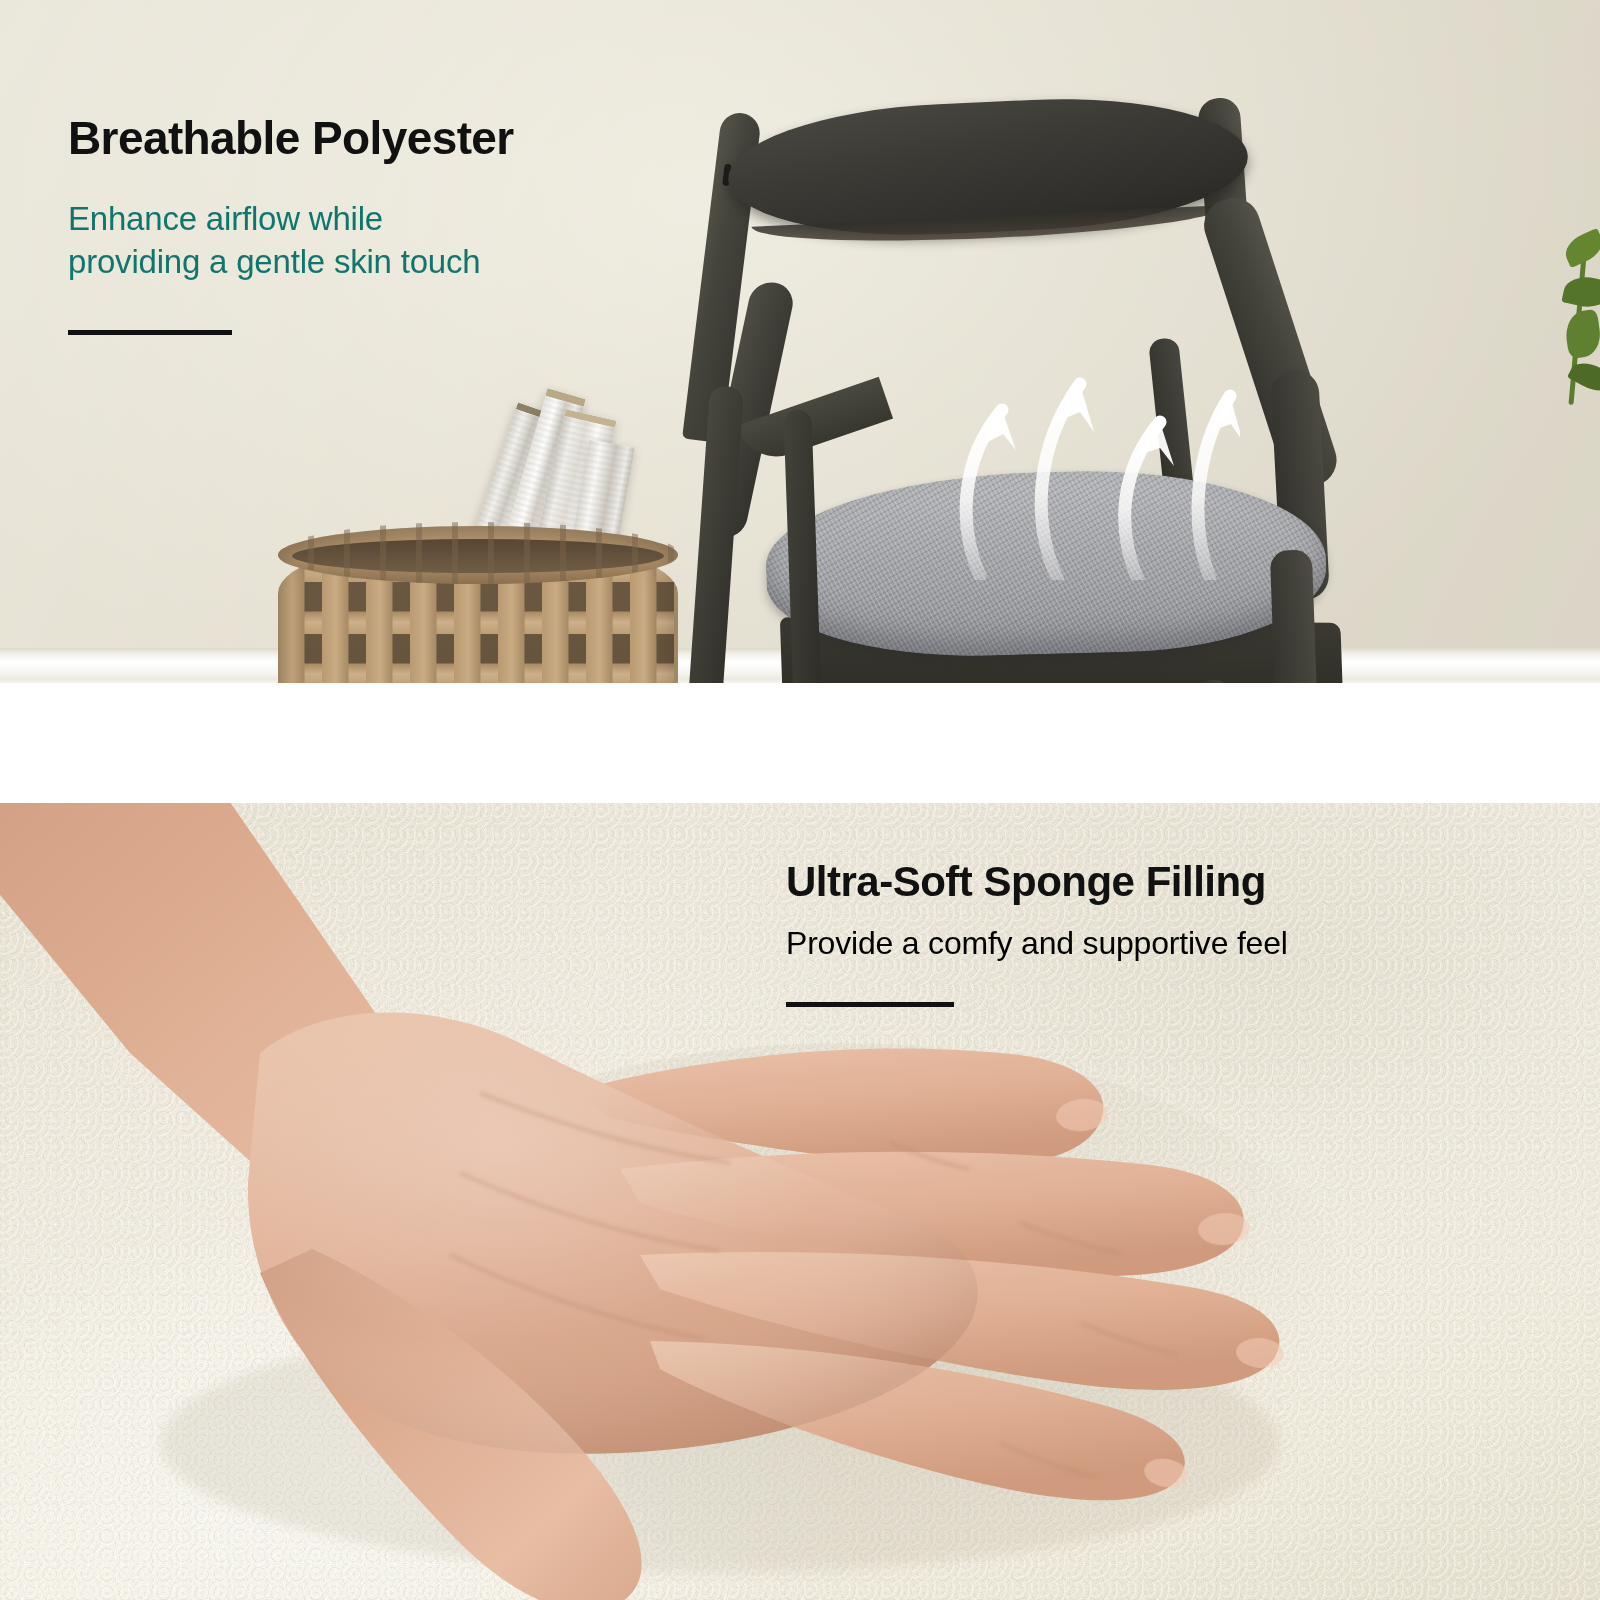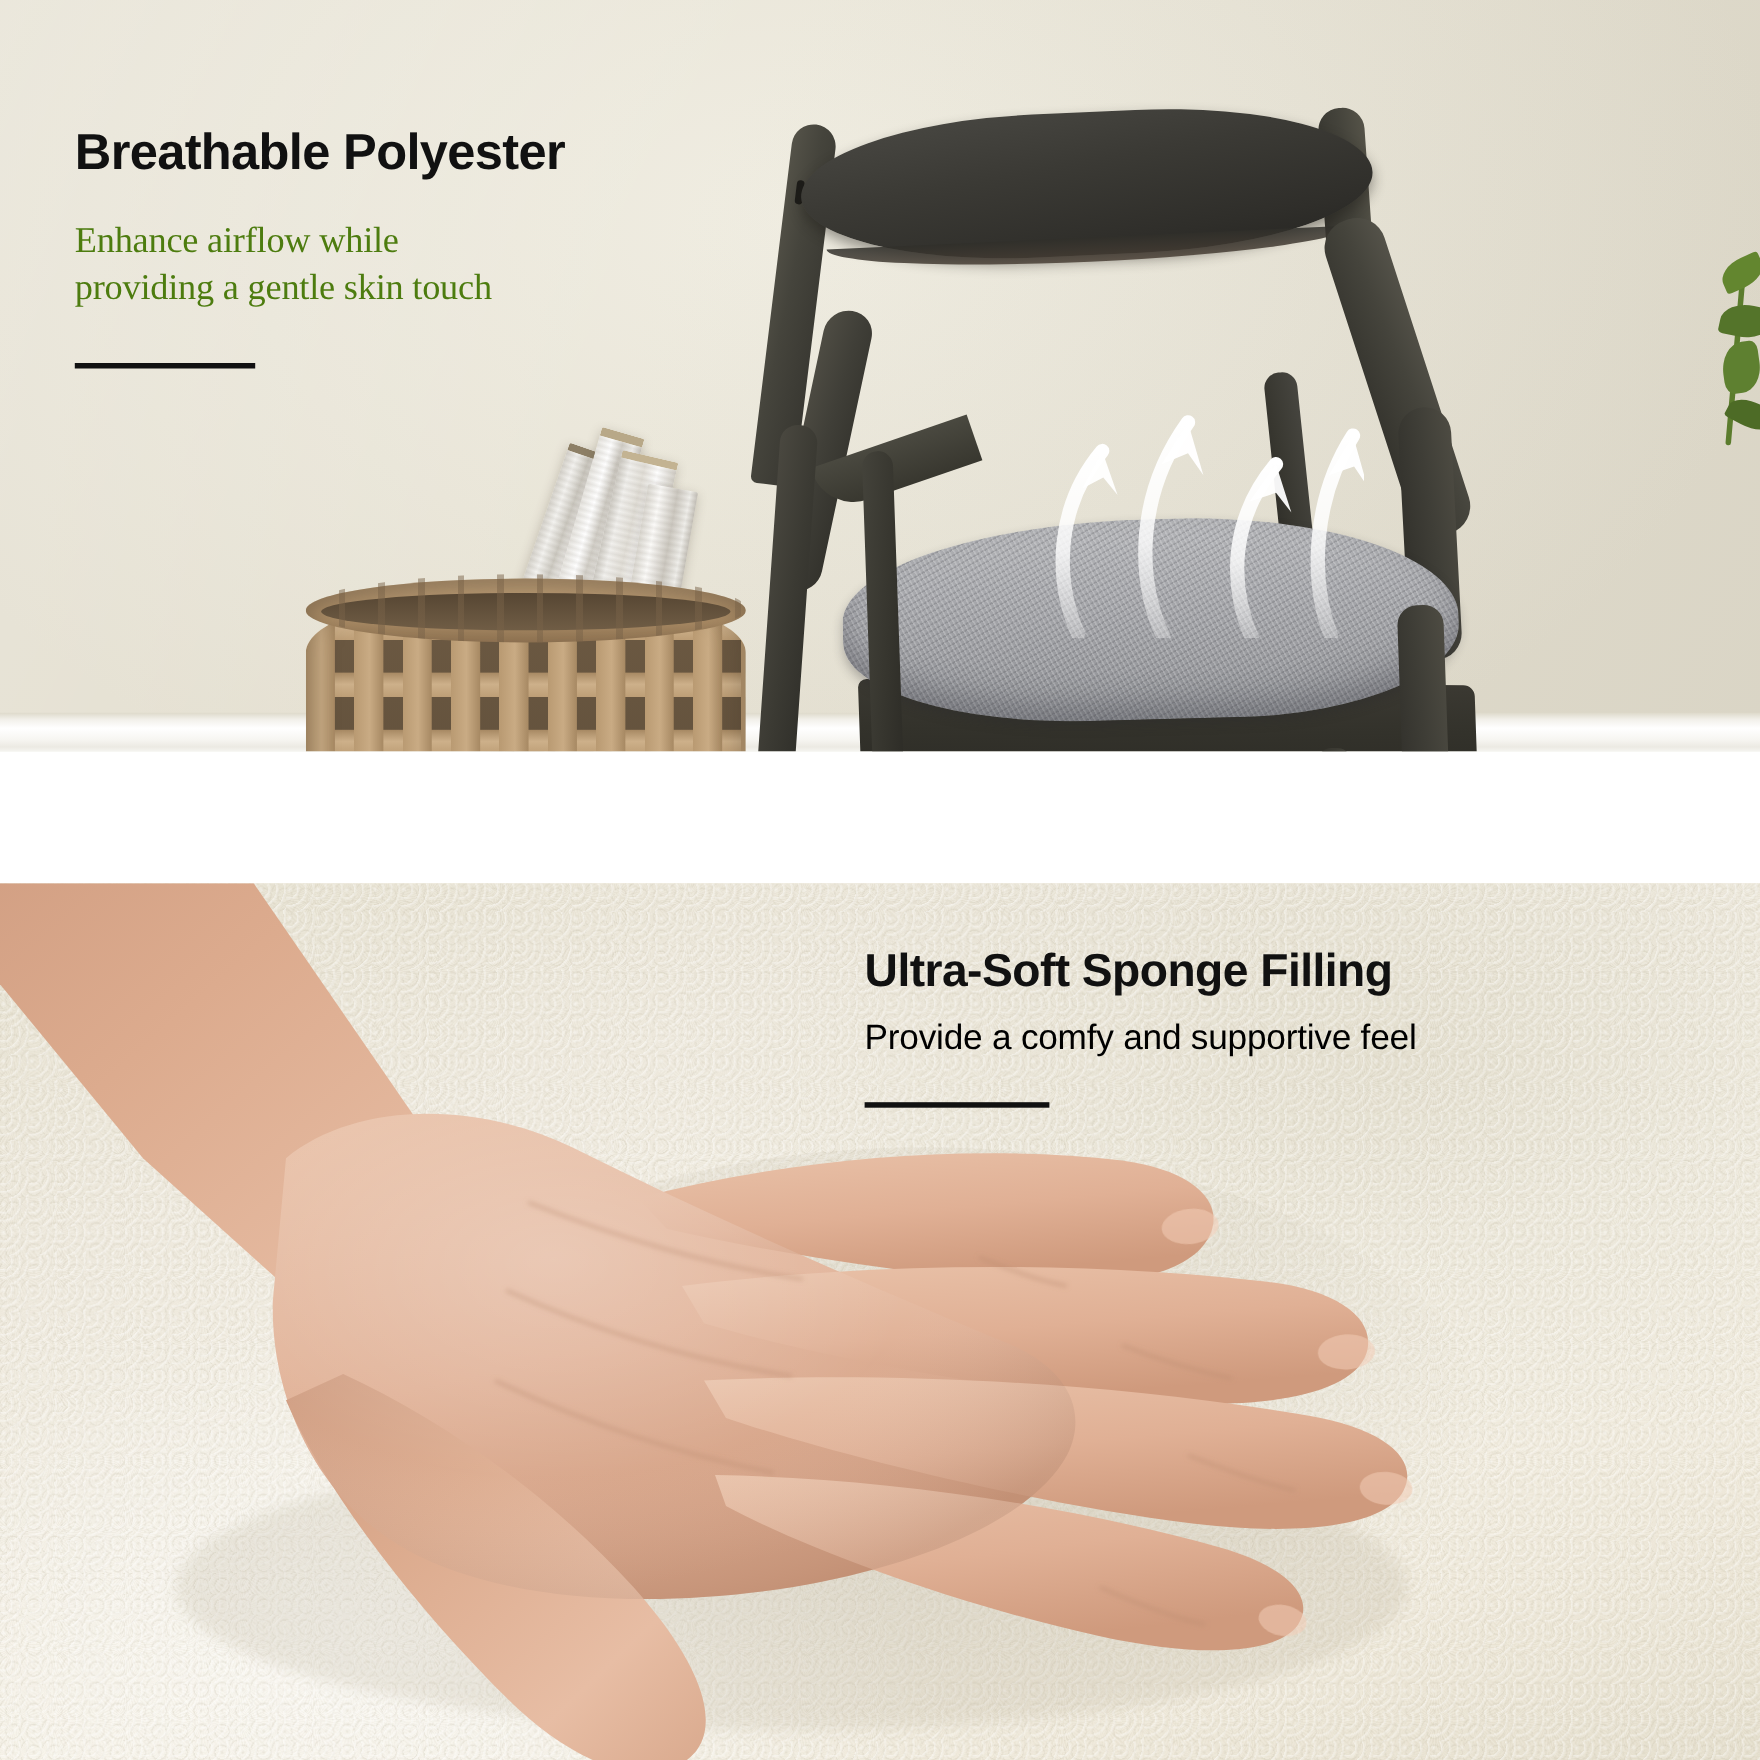--- a/index.html
+++ b/index.html
@@ -426,22 +426,21 @@
     font-weight: 700;
     letter-spacing: -0.6px;
     color: #111111;
   }
   .sub {
     margin: 32px 0 0 0;
     font-size: 33px;
     line-height: 1.30;
     font-weight: 400;
     letter-spacing: -0.2px;
-    color: #4d7c0f;
-    font-family: Liberation Serif, serif;
+    color: #0f766e;
   }
   .rule {
     margin-top: 46px;
     width: 164px;
     height: 5px;
     background: #111111;
   }
 
   
   .divider {

